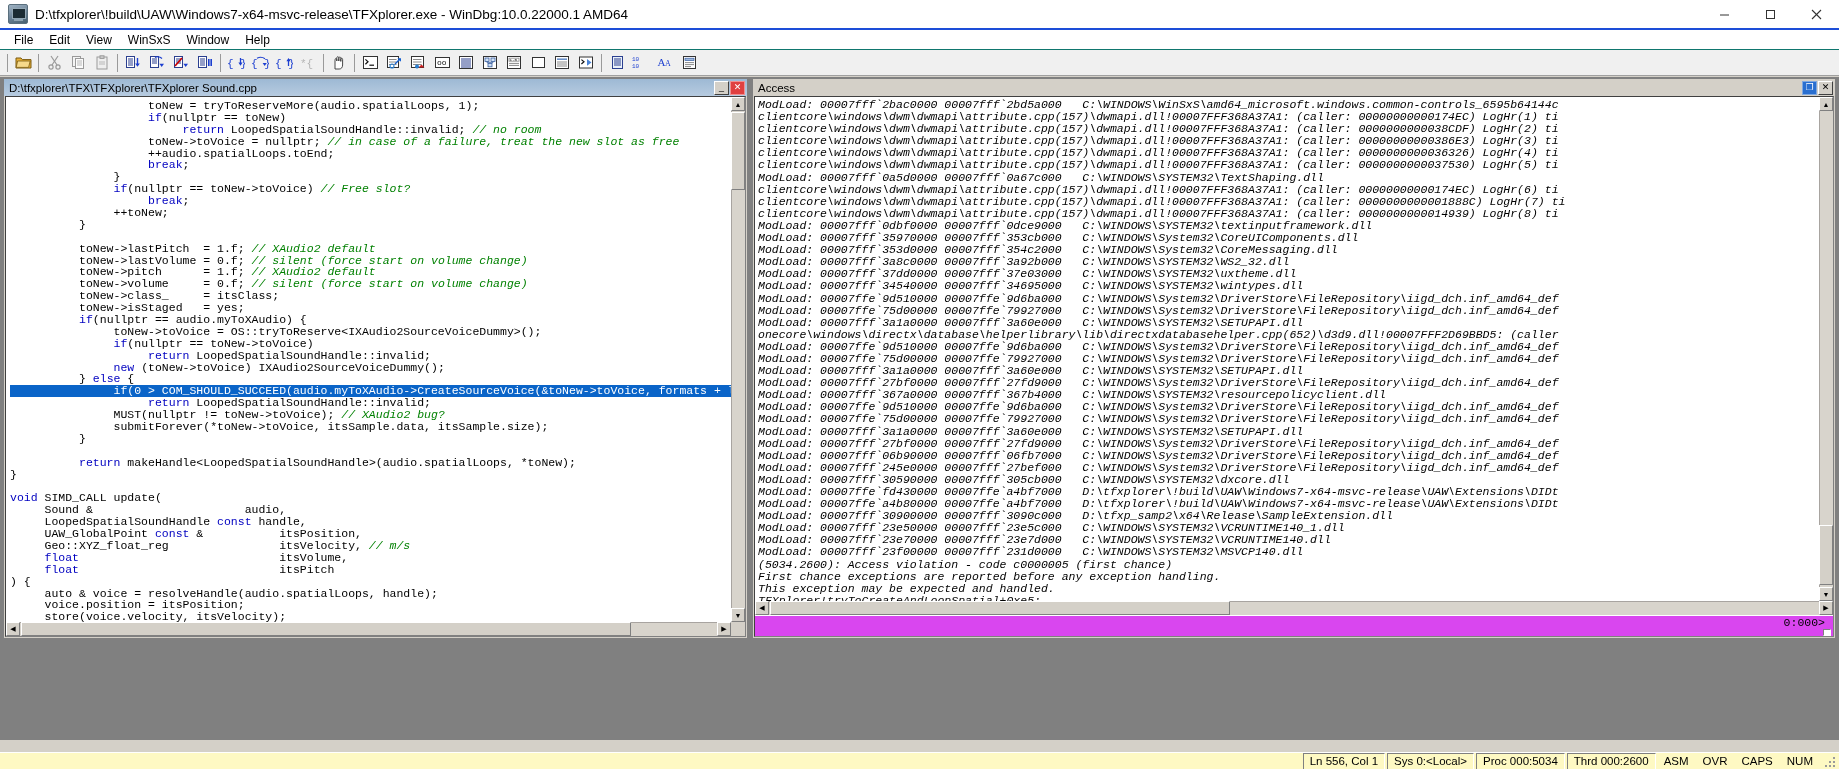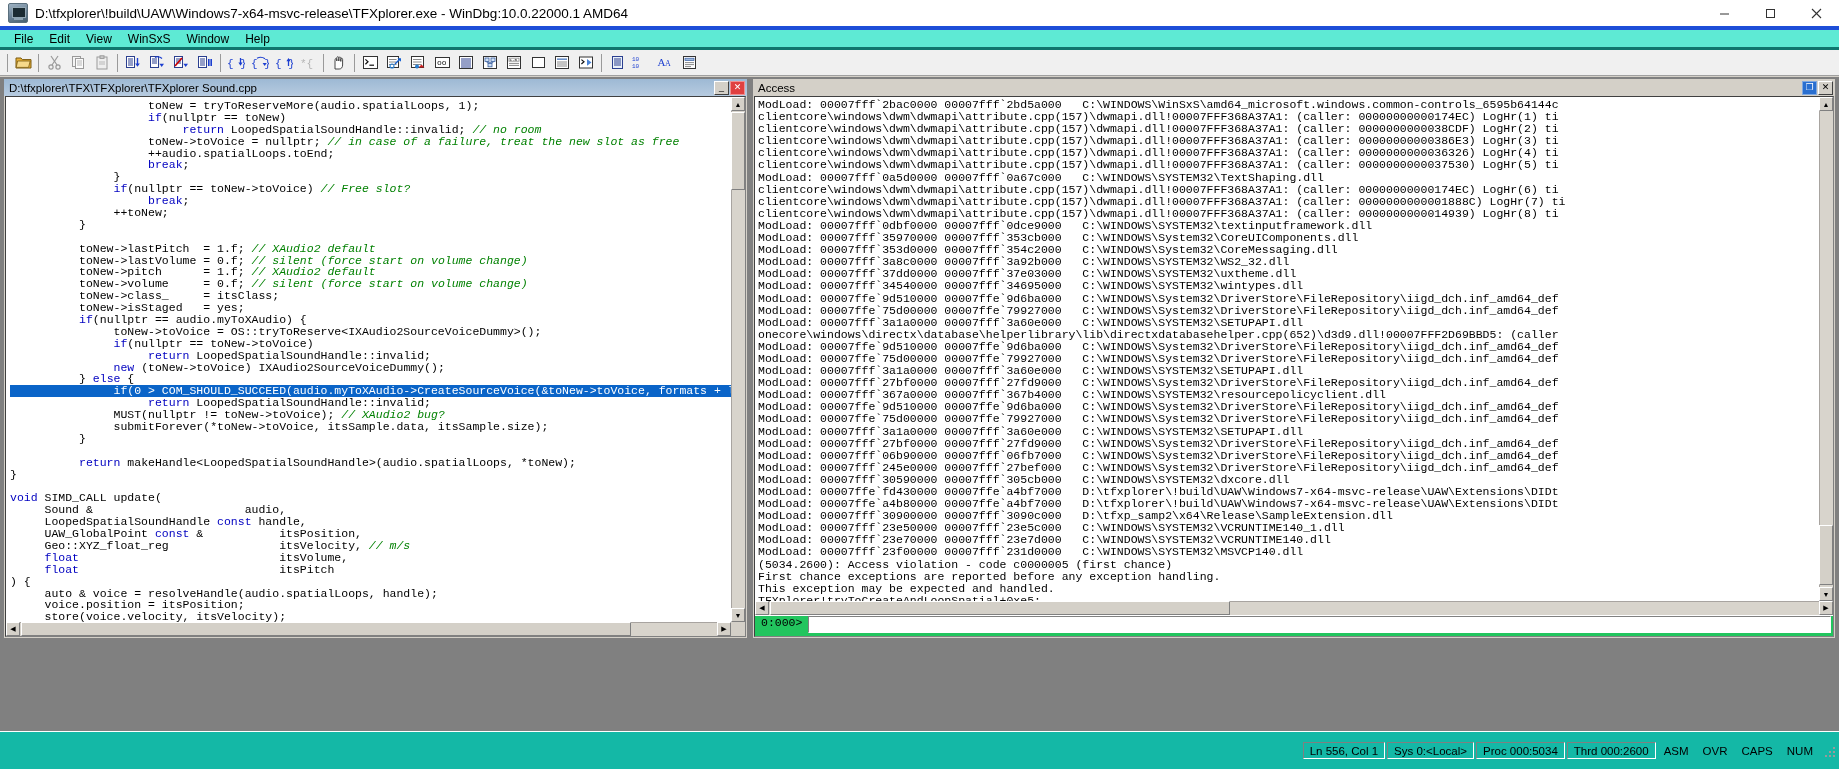--- a/index.html
+++ b/index.html
@@ -7,21 +7,21 @@
   body {
     width:1839px; height:769px; overflow:hidden;
     background:#d4d0c8;
     font-family:"Liberation Sans", sans-serif;
     font-size:12px; color:#000;
     -webkit-font-smoothing:none;
   }
   
   .titlebar {
     height:30px; background:#ffffff; display:flex; align-items:center;
-    border-bottom:4px solid #1d4ed8;
+    border-bottom:2px solid #1d4ed8;
   }
   .title-icon {
     width:20px; height:20px; margin:0 7px 0 8px; position:relative; flex:none;
     background:linear-gradient(160deg,#9fb3c4 0%,#6b8296 55%,#47606f 100%);
     border:1px solid #5a6f7d; border-radius:2px;
   }
   .title-icon:before{
     content:""; position:absolute; left:3px; top:3px; width:12px; height:9px;
     background:#1b2b33; border:1px solid #94a8b5;
   }
@@ -31,22 +31,22 @@
   }
   .title-text { font-size:13.5px; color:#000; white-space:nowrap; }
   .title-buttons { margin-left:auto; display:flex; height:30px; }
   .title-btn {
     width:46px; height:30px; display:flex; align-items:center; justify-content:center;
     font-size:13px; color:#333;
   }
   .title-btn svg { display:block; }
   
   .menubar {
-    height:20px; background:#5eead4; display:flex; align-items:center;
-    padding-left:6px; border-bottom:3px solid #0f766e;
+    height:20px; background:#ffffff; display:flex; align-items:center;
+    padding-left:6px; border-bottom:1px solid #0f766e;
   }
   .menu-item { padding:1px 8px; font-size:12px; color:#000; }
   
   .toolbar {
     height:26px; background:#f0f0f0; display:flex; align-items:center;
     padding-left:4px; border-bottom:1px solid #a0a0a0; gap:0px;
   }
   .tb-btn {
     width:24px; height:22px; display:flex; align-items:center; justify-content:center;
     flex:none;
@@ -113,40 +113,41 @@
   .sb-corner {
     position:absolute; right:0; bottom:0; width:14px; height:14px; background:#d4d0c8;
   }
   
   .cmd-out {
     position:absolute; left:0; top:0; right:15px; bottom:0; overflow:hidden;
     background:#ffffff;
     font-family:"Liberation Mono","DejaVu Sans Mono",monospace;
     font-size:11.5px; line-height:12.1px; white-space:pre;
     padding:2px 0 0 3px;
+    font-style:italic;
   }
   .cmd-out .ln { display:block; height:12.1px; }
   .cmd-input-row {
     position:absolute; left:0; right:0; bottom:0; height:20px; display:flex;
-    align-items:flex-start; background:#22c55e; padding:0 2px;
+    align-items:flex-end; background:#d946ef; padding:0 2px;flex-direction:column;
   }
   .cmd-prompt {
     font-family:"Liberation Mono","DejaVu Sans Mono",monospace; font-size:11.5px;
     padding:0 6px 0 4px; color:#000;
   }
   .cmd-entry {
     flex:1; height:17px; background:#ffffff;
     border:1px solid #808080; border-right-color:#ffffff; border-bottom-color:#ffffff;
     font-family:"Liberation Mono","DejaVu Sans Mono",monospace; font-size:11.5px;
     padding:1px 3px; color:#000;
   }
   
   .statusbar {
-    position:absolute; left:0; bottom:0; width:1839px; height:38px;
-    background:#14b8a6; display:flex; align-items:center; font-size:11.5px;
+    position:absolute; left:0; bottom:0; width:1839px; height:17px;
+    background:#fef9c3; display:flex; align-items:center; font-size:11.5px;
     border-top:1px solid #ffffff;
   }
   .status-spacer { flex:1; }
   .status-cell {
     height:17px; margin-right:2px; padding:0 6px; display:flex; align-items:center;
     border:1px solid #808080; border-right-color:#ffffff; border-bottom-color:#ffffff;
     white-space:nowrap; color:#000;
   }
   .status-cell.plain { border:none;text-align:center; }
   .grip { width:16px; height:16px; position:relative; margin-right:2px; }

